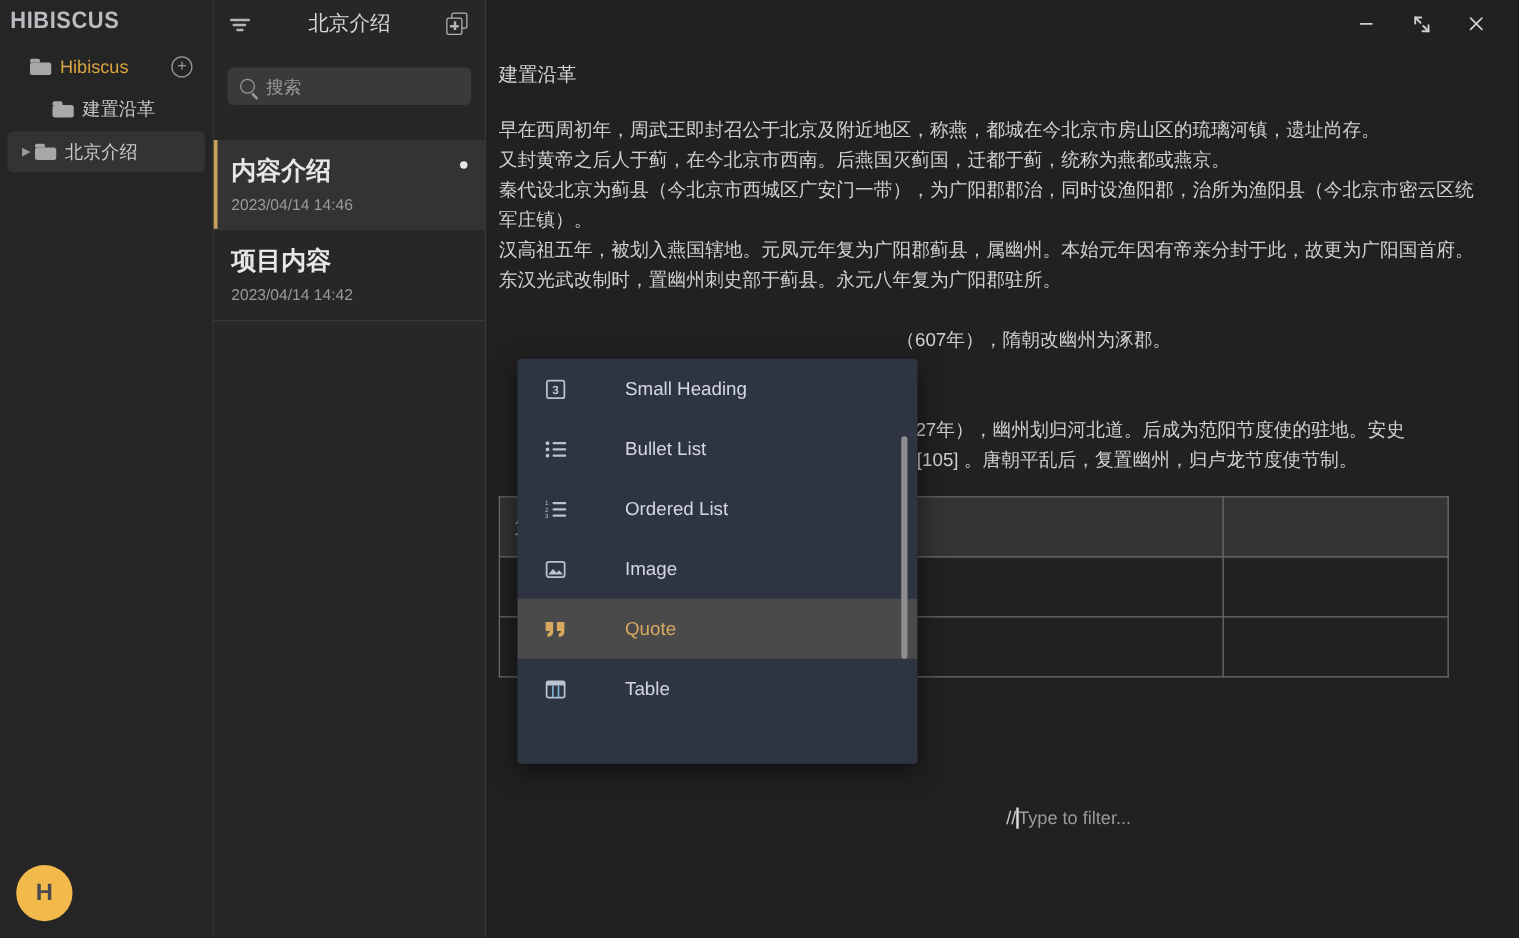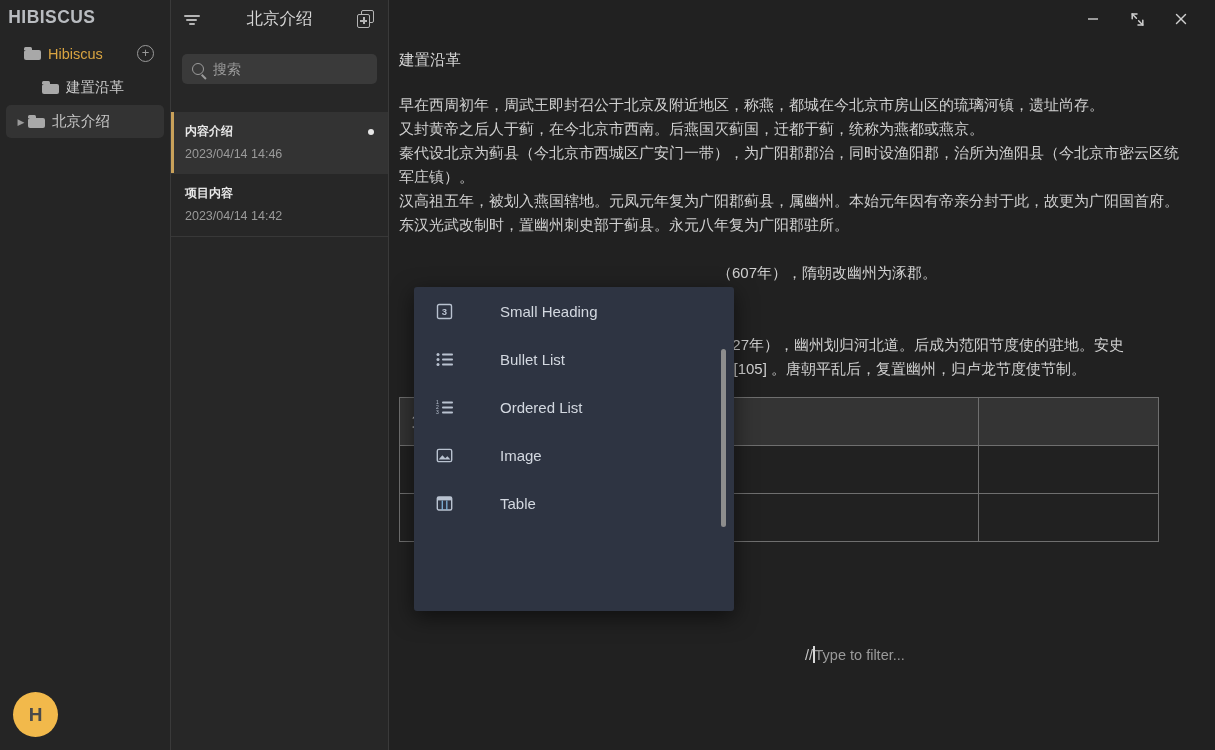--- a/index.html
+++ b/index.html
@@ -132,21 +132,21 @@
   .note-item {
     padding: 11px 14px 12px 14px; position: relative; cursor: pointer;
     border-bottom: 1px solid transparent;
   }
   .note-item.active { background: #333333; }
   .note-item.active::before {
     content: ""; position: absolute; left: 0; top: 0; bottom: 0;
     width: 3px; background: #c9a15a;
   }
   .note-item + .note-item { border-top: 0; }
-  .note-title { font-size: 12px; color: #e7e7e7; font-weight: bold; }
+  .note-title { font-size: 20px; color: #e7e7e7; font-weight: bold; }
   .note-title.normal { font-weight: bold; }
   .note-date { font-size: 12.5px; color: #9a9a9a; margin-top: 7px; }
   .note-dot {
     position: absolute; right: 14px; top: 17px;
     width: 6px; height: 6px; border-radius: 50%; background: #e6e6e6;
   }
   .note-sep { height: 1px; background: #383838; margin: 0 0 0 0; }
 
   
   .content {
@@ -387,20 +387,29 @@
       <div class="menu-item">
         <span class="mi-ico">
           <svg width="17" height="17" viewBox="0 0 17 17">
             <rect x="1.3" y="2.4" width="14.4" height="12.2" rx="1.6" fill="none" stroke="#b9c2d0" stroke-width="1.4"></rect>
             <path d="M2.6 12.6 L6.4 8.2 L9.2 11.2 L11.4 9.2 L14.4 12.6 Z" fill="#b9c2d0"></path>
           </svg>
         </span>
         <span>Image</span>
       </div>
 
+      <div class="menu-item hl">
+        <span class="mi-ico">
+          <svg width="17" height="13" viewBox="0 0 17 13">
+            <path d="M0.5 0.5 H6.5 V8.5 Q6.5 12 2 12.5 V9.8 Q3.8 9.4 3.8 7.8 H0.5 Z" fill="#d8a95e"></path>
+            <path d="M9.5 0.5 H15.5 V8.5 Q15.5 12 11 12.5 V9.8 Q12.8 9.4 12.8 7.8 H9.5 Z" fill="#d8a95e"></path>
+          </svg>
+        </span>
+        <span>Quote</span>
+      </div>
 
       <div class="menu-item">
         <span class="mi-ico">
           <svg width="17" height="17" viewBox="0 0 17 17">
             <rect x="1.3" y="2" width="14.4" height="13" rx="1.5" fill="none" stroke="#b9c2d0" stroke-width="1.4"></rect>
             <rect x="1.3" y="2" width="14.4" height="3.4" fill="#b9c2d0"></rect>
             <line x1="6.3" y1="5.4" x2="6.3" y2="15" stroke="#7fb3d8" stroke-width="1.3"></line>
             <line x1="10.8" y1="5.4" x2="10.8" y2="15" stroke="#7fb3d8" stroke-width="1.3"></line>
           </svg>
         </span>

